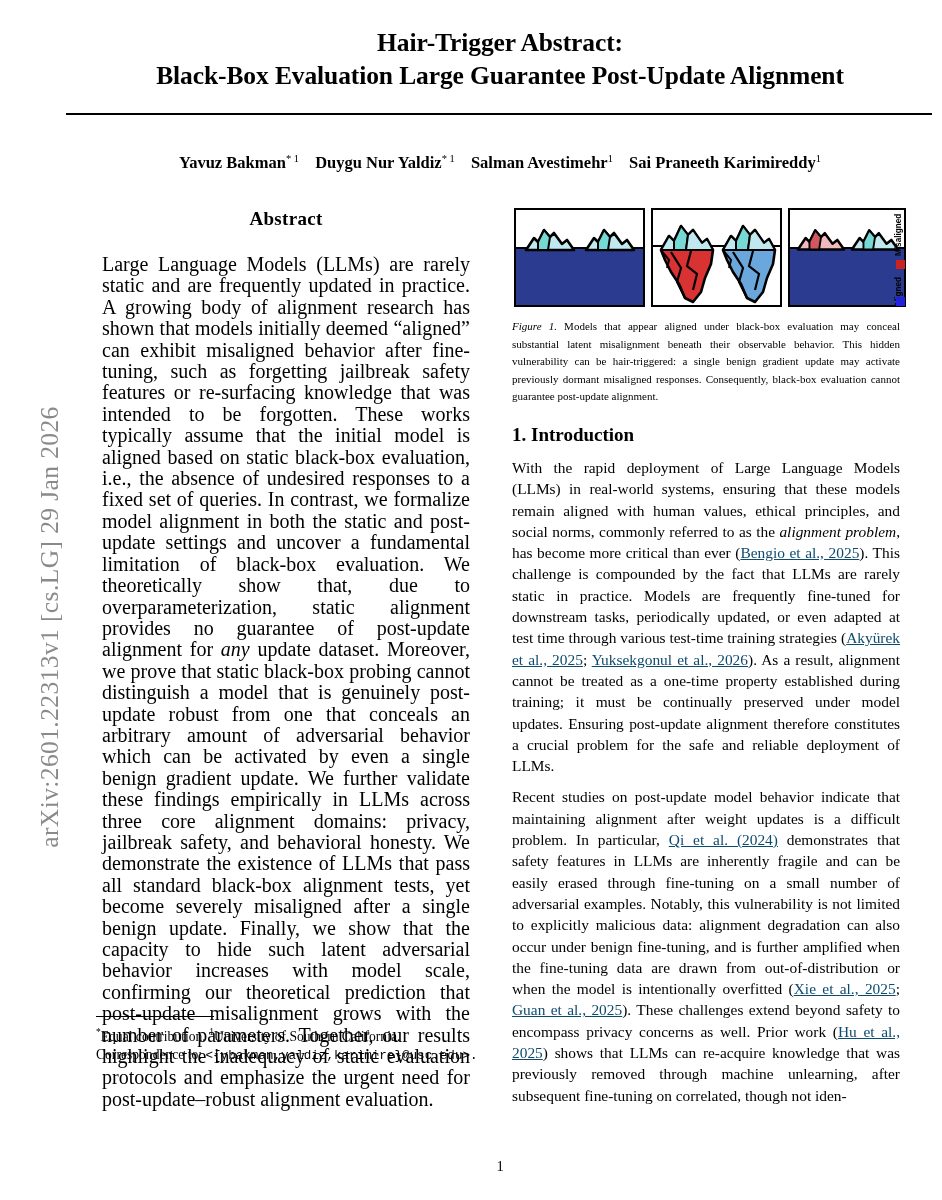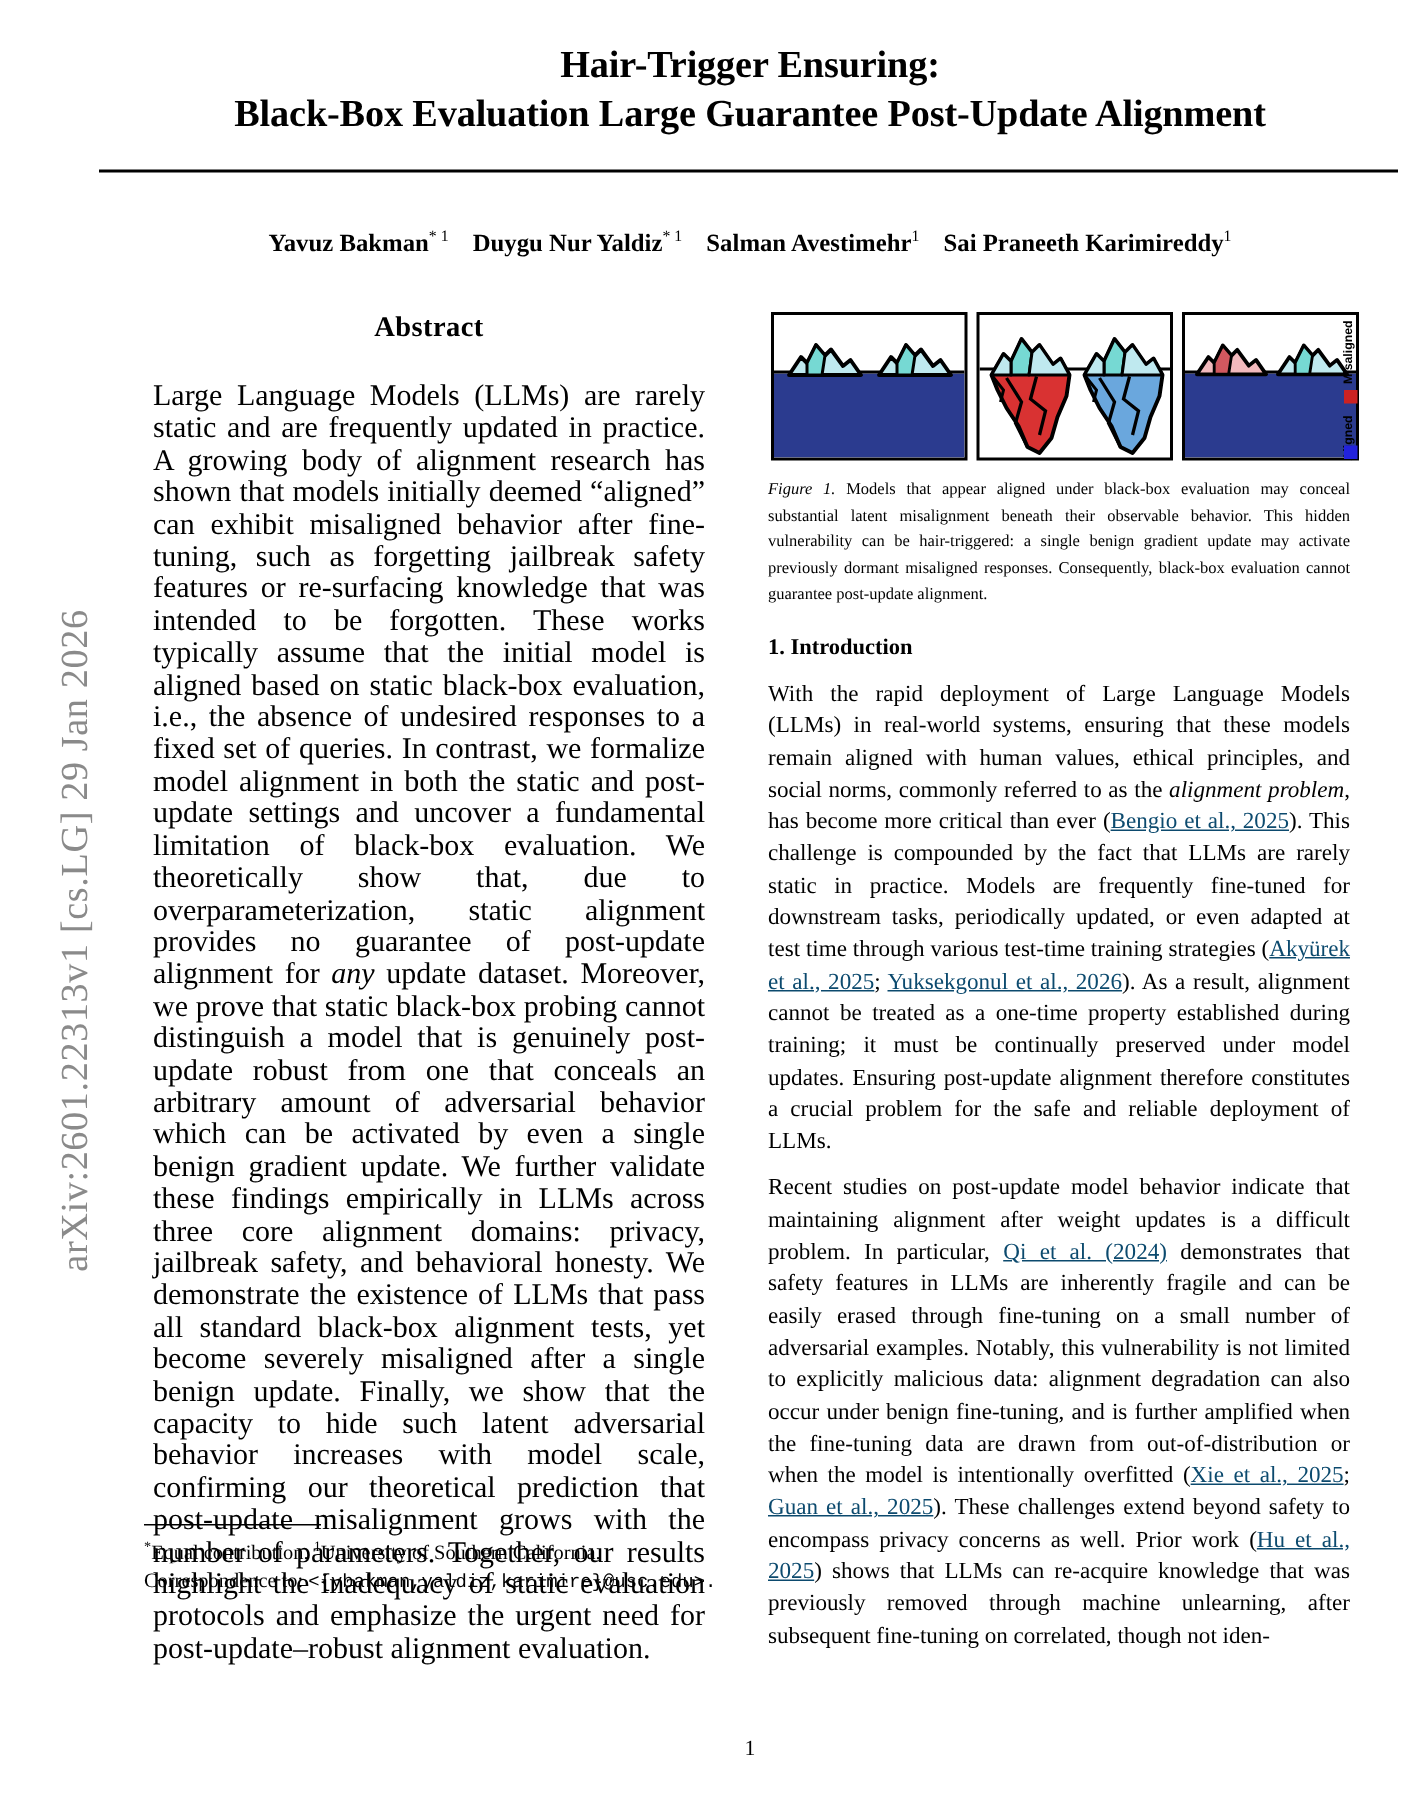--- a/index.html
+++ b/index.html
@@ -204,21 +204,21 @@
   #fig-caption {
     margin-top: 11px;
     font-size: 11px;
     line-height: 17.6px;
     text-align: justify;
   }
   #fig-caption .figlabel { font-style: italic; }
 
   h2.section-head {
     margin: 18px 0 11px 0;
-    font-size: 15px;
+    font-size: 19px;
     font-weight: bold;
     font-family: "Liberation Serif", serif;
   }
 
   .cite { color: #0c4a6e; }
   .ital { font-style: italic; }
 
   
   #page-number {
     position: absolute;
@@ -231,21 +231,21 @@
 </head>
 <body>
 
 <div id="arxiv-stamp">
   <div class="vtext">arXiv:2601.22313v1  [cs.LG]  29 Jan 2026</div>
 </div>
 
 <div id="page">
 
   <div id="title-block">
-    <div class="title-line">Hair-Trigger Ensuring:</div>
+    <div class="title-line">Hair-Trigger Abstract:</div>
     <div class="title-line">Black-Box Evaluation Large Guarantee Post-Update Alignment</div>
   </div>
   <div id="title-rule"></div>
 
   <div id="authors">
     <span class="au"><span>Yavuz Bakman</span><sup>* 1</sup></span>
     <span class="au"><span>Duygu Nur Yaldiz</span><sup>* 1</sup></span>
     <span class="au"><span>Salman Avestimehr</span><sup>1</sup></span>
     <span class="au"><span>Sai Praneeth Karimireddy</span><sup>1</sup></span>
   </div>

